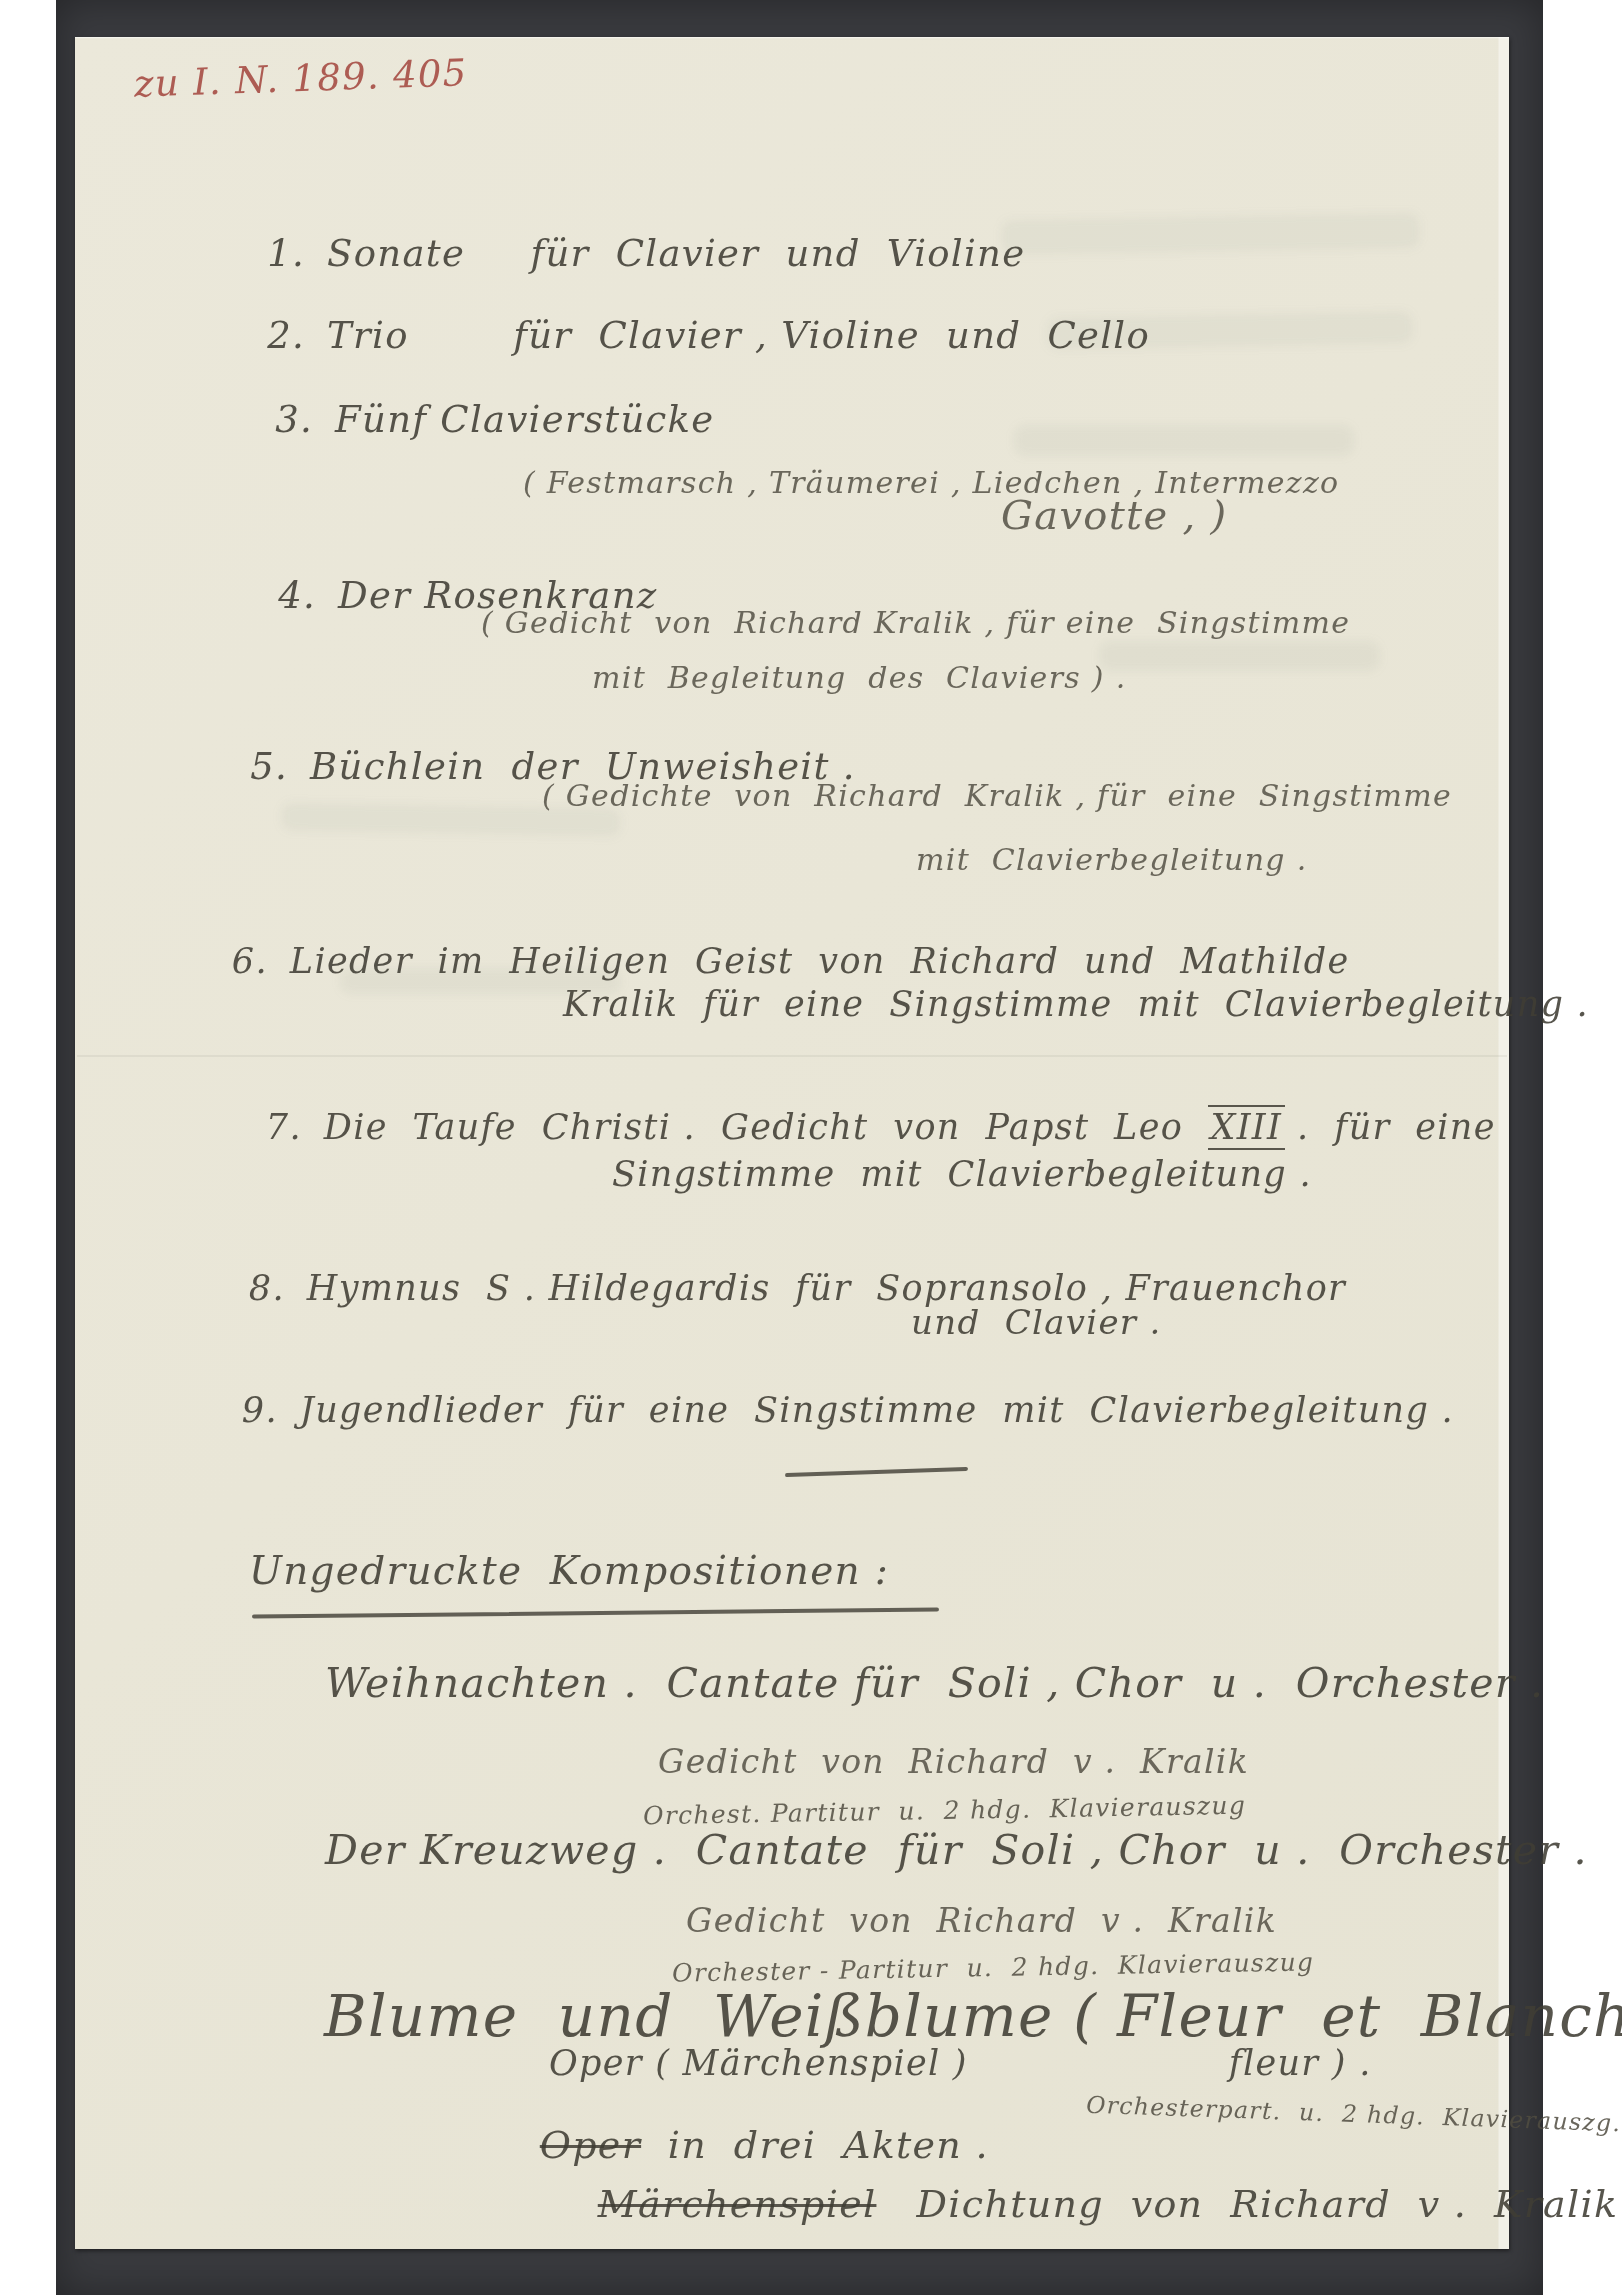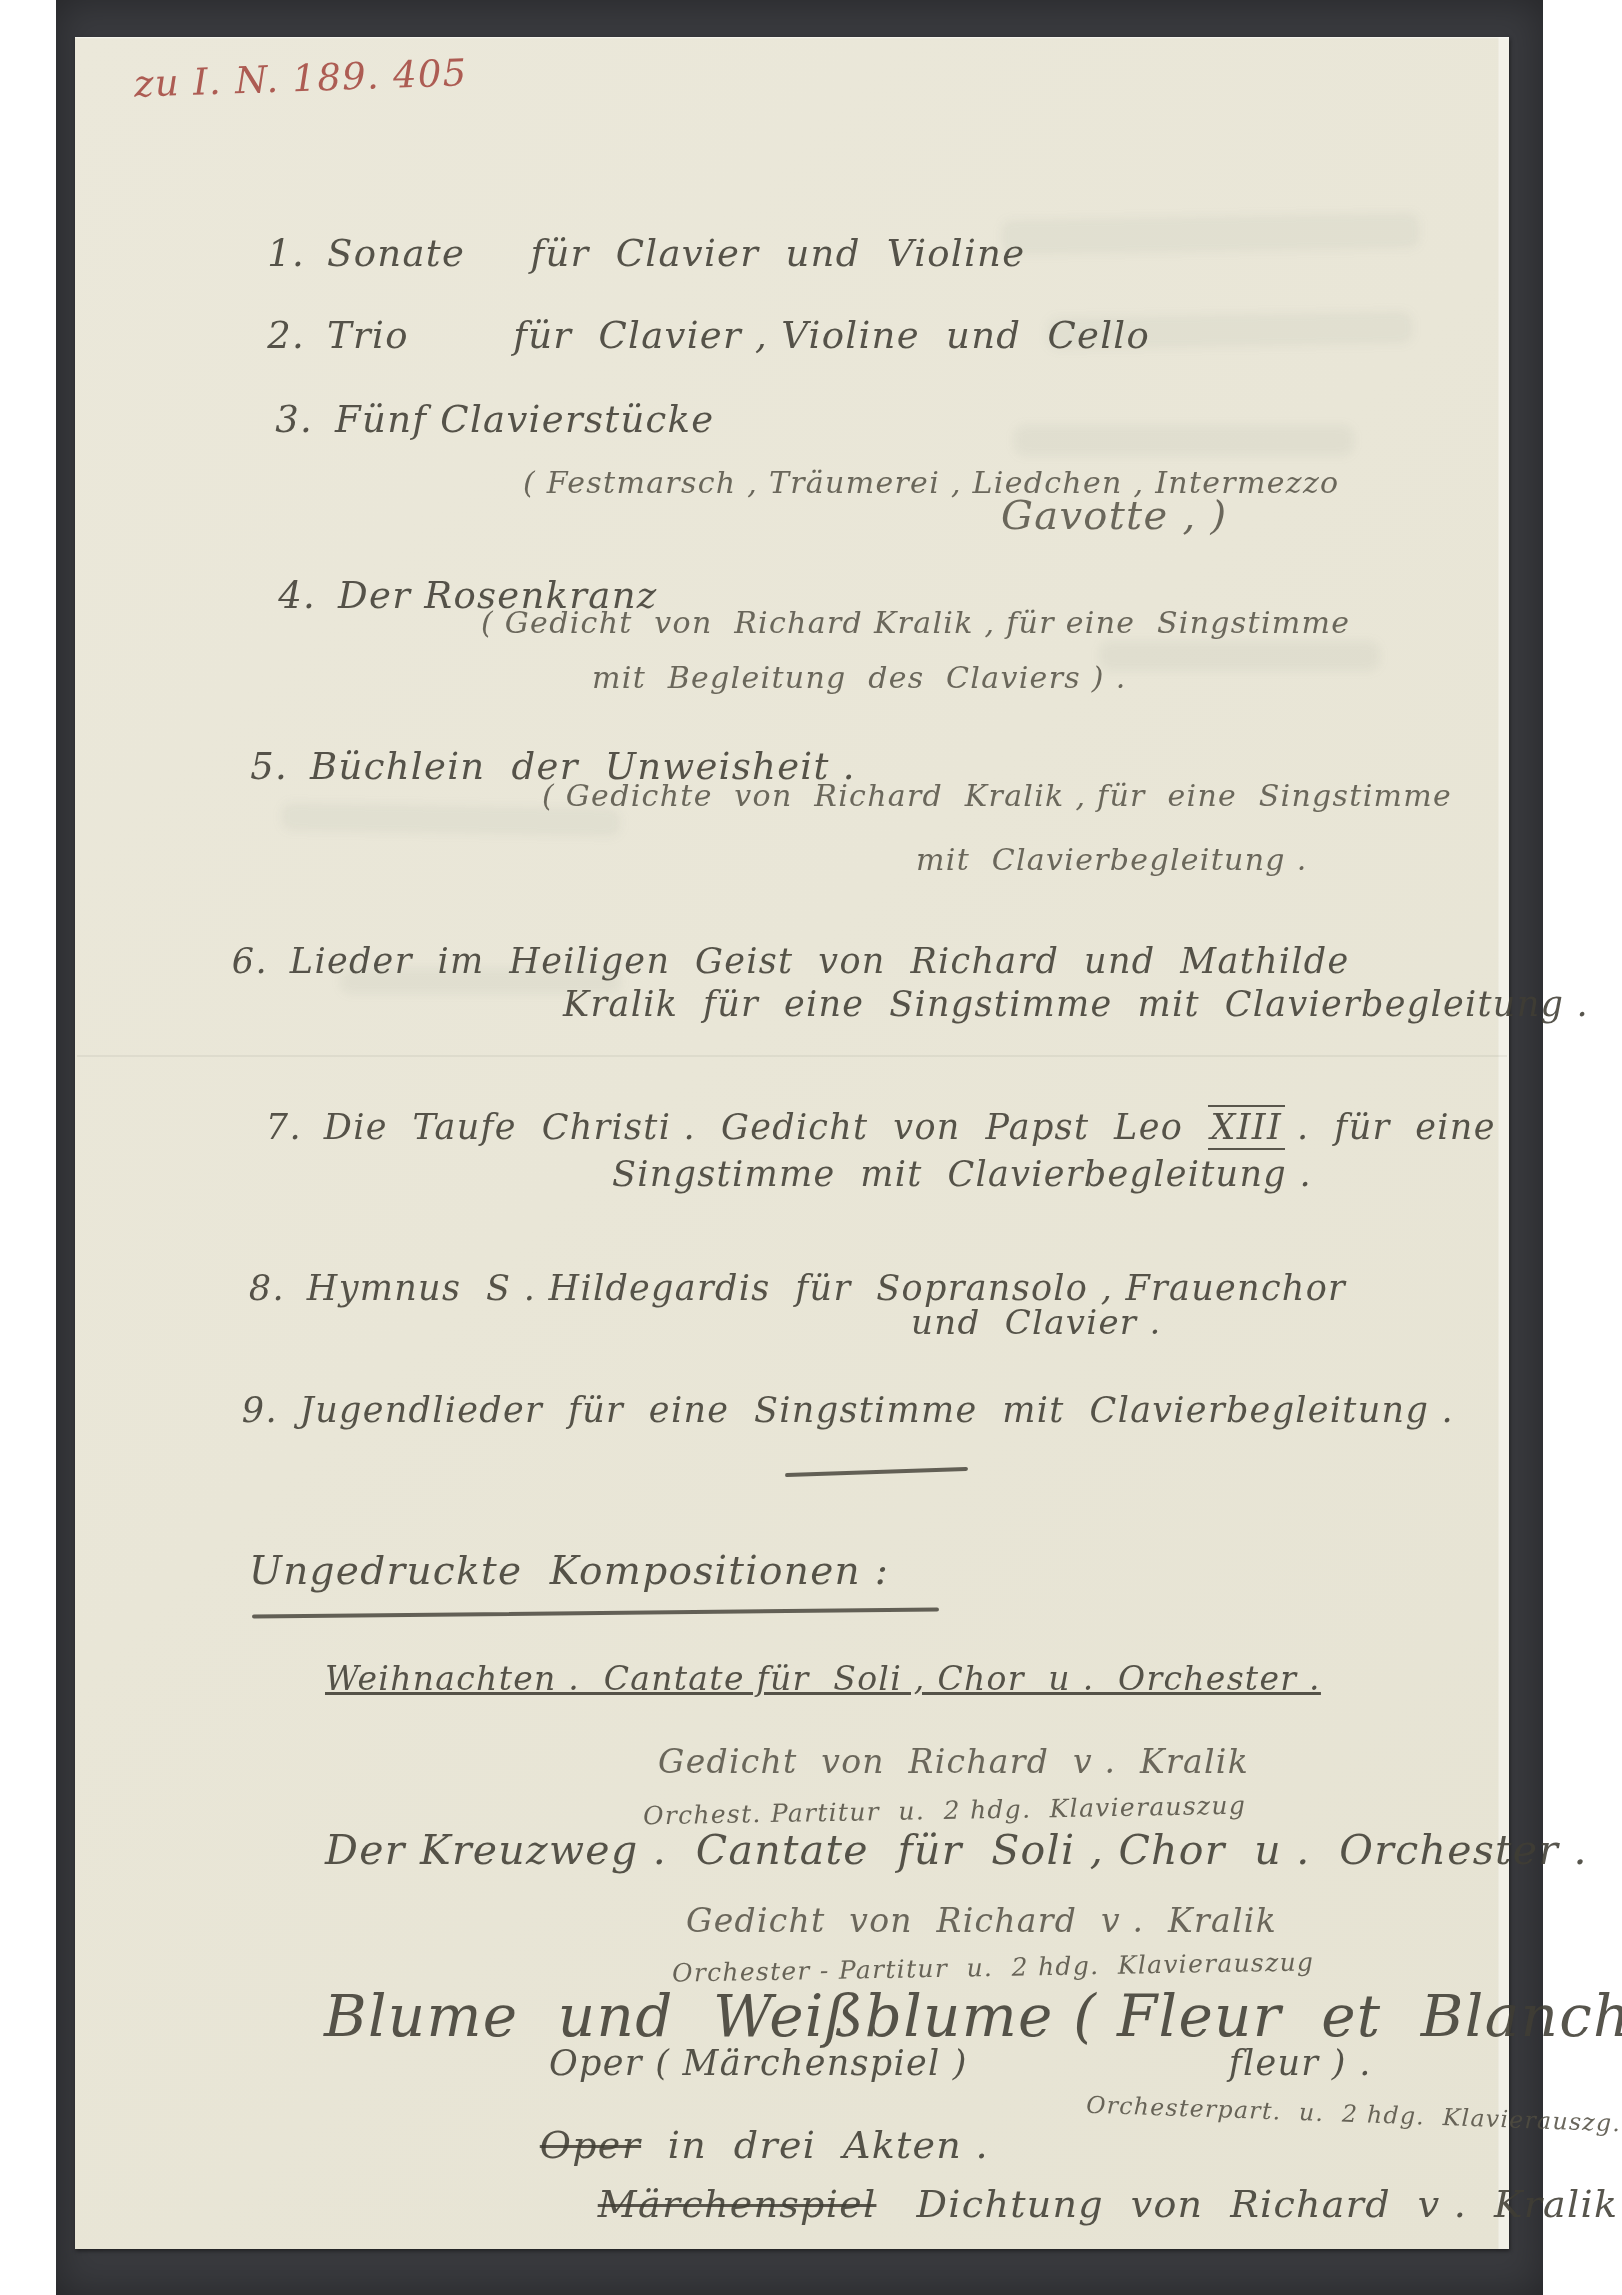--- a/index.html
+++ b/index.html
@@ -116,21 +116,21 @@
 
 <div class="hw" style="left:217px;top:1355px;font-size:35px;">
   <span class="num">9.</span><span>Jugendlieder  für  eine  Singstimme  mit  Clavierbegleitung .</span>
 </div>
 
 <div class="rule" style="left:785px;top:1470px;width:183px;height:3.9px;transform:rotate(-2deg);"></div>
 
 <div class="hw" style="left:249px;top:1551px;font-size:39px;">Ungedruckte  Kompositionen :</div>
 <div class="rule" style="left:252px;top:1611px;width:687px;height:3.9px;transform:rotate(-0.6deg);"></div>
 
-<div class="hw" style="left:325px;top:1662px;font-size:33px;text-decoration:underline;">Weihnachten .  Cantate für  Soli , Chor  u .  Orchester .</div>
+<div class="hw" style="left:325px;top:1662px;font-size:41px;">Weihnachten .  Cantate für  Soli , Chor  u .  Orchester .</div>
 <div class="hw note" style="left:658px;top:1745px;font-size:33px;">Gedicht  von  Richard  v .  Kralik</div>
 <div class="hw small" style="left:643px;top:1798px;font-size:25px;transform:rotate(-1deg);">Orchest. Partitur  u.  2 hdg.  Klavierauszug</div>
 
 <div class="hw" style="left:325px;top:1829px;font-size:41px;">Der Kreuzweg .  Cantate  für  Soli , Chor  u .  Orchester .</div>
 <div class="hw note" style="left:686px;top:1904px;font-size:33px;">Gedicht  von  Richard  v .  Kralik</div>
 <div class="hw small" style="left:672px;top:1955px;font-size:25px;transform:rotate(-1deg);">Orchester - Partitur  u.  2 hdg.  Klavierauszug</div>
 
 <div class="hw" style="left:324px;top:1986px;font-size:58px;text-align:right;">Blume  und  Weißblume ( Fleur  et  Blanche-</div>
 <div class="hw" style="left:549px;top:2045px;font-size:35px;">Oper ( Märchenspiel )                     fleur ) .</div>
 <div class="hw" style="left:513px;top:2086px;font-size:38px;">

